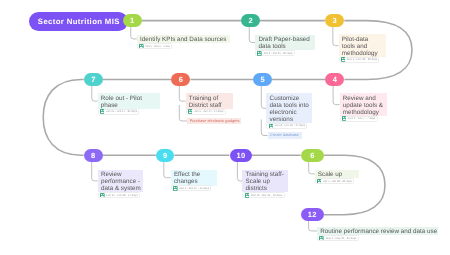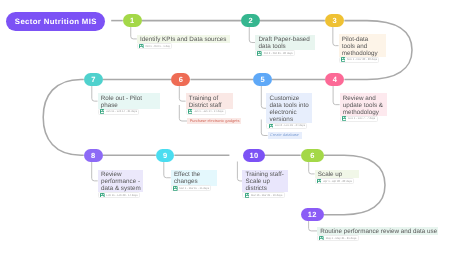--- a/index.html
+++ b/index.html
@@ -51,21 +51,21 @@
         <path d="M 91.8 85.60000000000001 L 91.8 98.54375 Q 91.8 101.14375 94.39999999999999 101.14375 L 97.5 101.14375" fill="none" stroke="#bcbcbc" stroke-width="0.95"></path>
         <path d="M 91.7 161.50000000000003 L 91.7 178.2671875 Q 91.7 180.8671875 94.3 180.8671875 L 97.7 180.8671875" fill="none" stroke="#bcbcbc" stroke-width="0.95"></path>
         <path d="M 163.79999999999998 161.50000000000003 L 163.79999999999998 175.14375 Q 163.79999999999998 177.74375 166.39999999999998 177.74375 L 170.7 177.74375" fill="none" stroke="#bcbcbc" stroke-width="0.95"></path>
         <path d="M 237.4 161.50000000000003 L 237.4 178.3671875 Q 237.4 180.9671875 240 180.9671875 L 242.4 180.9671875" fill="none" stroke="#bcbcbc" stroke-width="0.95"></path>
         <path d="M 308.70000000000005 161.50000000000003 L 308.70000000000005 171.3203125 Q 308.70000000000005 173.9203125 311.30000000000007 173.9203125 L 314.6 173.9203125" fill="none" stroke="#bcbcbc" stroke-width="0.95"></path>
         <path d="M 308.59999999999997 220.9 L 308.59999999999997 228.3203125 Q 308.59999999999997 230.9203125 311.2 230.9203125 L 317.1 230.9203125" fill="none" stroke="#bcbcbc" stroke-width="0.95"></path>
         <path d="M 179.29999999999998 105 L 179.29999999999998 118.4 Q 179.29999999999998 121 181.89999999999998 121 L 187.4 121" fill="none" stroke="#bcbcbc" stroke-width="0.95"></path>
         <path d="M 261.29999999999995 119.5 L 261.29999999999995 132.9 Q 261.29999999999995 135.5 263.9 135.5 L 267.6 135.5" fill="none" stroke="#bcbcbc" stroke-width="0.95"></path>
       </g>
     </svg>
-<div class="title-pill" style="left:6px;top:11.5px;width:99.3px;height:18.7px;background:#7c52f5">Sector Nutrition MIS</div>
+<div class="title-pill" style="left:29px;top:11.5px;width:99.3px;height:18.7px;background:#7c52f5">Sector Nutrition MIS</div>
 
 <div class="node" style="left:122.75px;top:13.8px;width:18.9px;height:13.6px;background:#a4d848">1</div>
 <div class="label" style="left:136.8px;top:34.6px;width:93.6px;background:#f1f7e8">
   <div class="ltext">
     <div class="lline">Identify KPIs and Data sources</div>
   </div>
 </div>
 <div class="chip" style="left: 136.8px; top: 43.0406px;">
       <svg class="cal" viewBox="0 0 12 12" preserveAspectRatio="none">
         <rect x="0" y="0" width="12" height="12" rx="2.2" fill="#2fa37b"></rect>
@@ -210,21 +210,21 @@
 <div class="chip" style="left: 170.7px; top: 185.387px;">
       <svg class="cal" viewBox="0 0 12 12" preserveAspectRatio="none">
         <rect x="0" y="0" width="12" height="12" rx="2.2" fill="#2fa37b"></rect>
         <rect x="2.4" y="1.6" width="2.6" height="3.6" rx="1" fill="#fff"></rect>
         <rect x="7" y="1.6" width="2.6" height="3.6" rx="1" fill="#fff"></rect>
         <rect x="2.4" y="6.8" width="7.2" height="3.3" rx="0.9" fill="#fff"></rect>
       </svg>
       <span class="ctext">Mar 1 - Mar 15 · 15 days</span>
     </div>
 
-<div class="node" style="left:243px;top:148.5px;width:21.7px;height:13.6px;background:#7c52f5">10</div>
+<div class="node" style="left:230px;top:148.5px;width:21.7px;height:13.6px;background:#7c52f5">10</div>
 <div class="label" style="left:242.4px;top:169.6px;width:46px;background:#e9e6fc">
   <div class="ltext">
     <div class="lline">Training staff-</div>
     <div class="lline">Scale up</div>
     <div class="lline">districts</div>
   </div>
 </div>
 <div class="chip" style="left: 242.4px; top: 192.134px;">
       <svg class="cal" viewBox="0 0 12 12" preserveAspectRatio="none">
         <rect x="0" y="0" width="12" height="12" rx="2.2" fill="#2fa37b"></rect>

